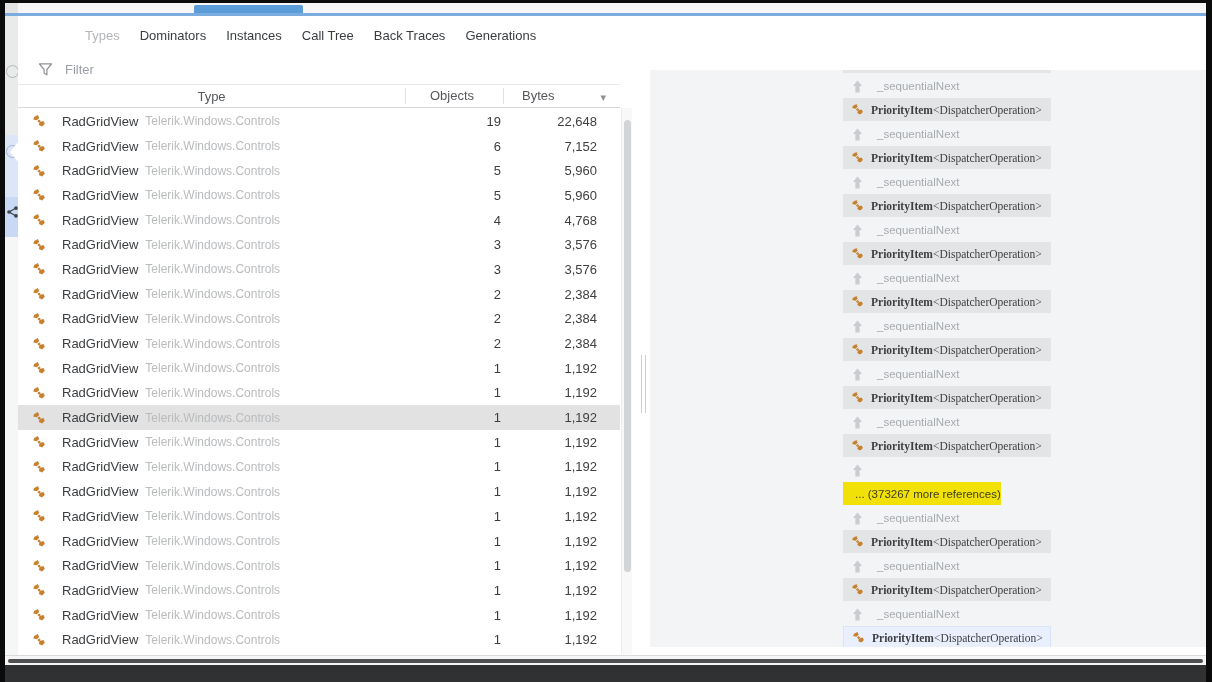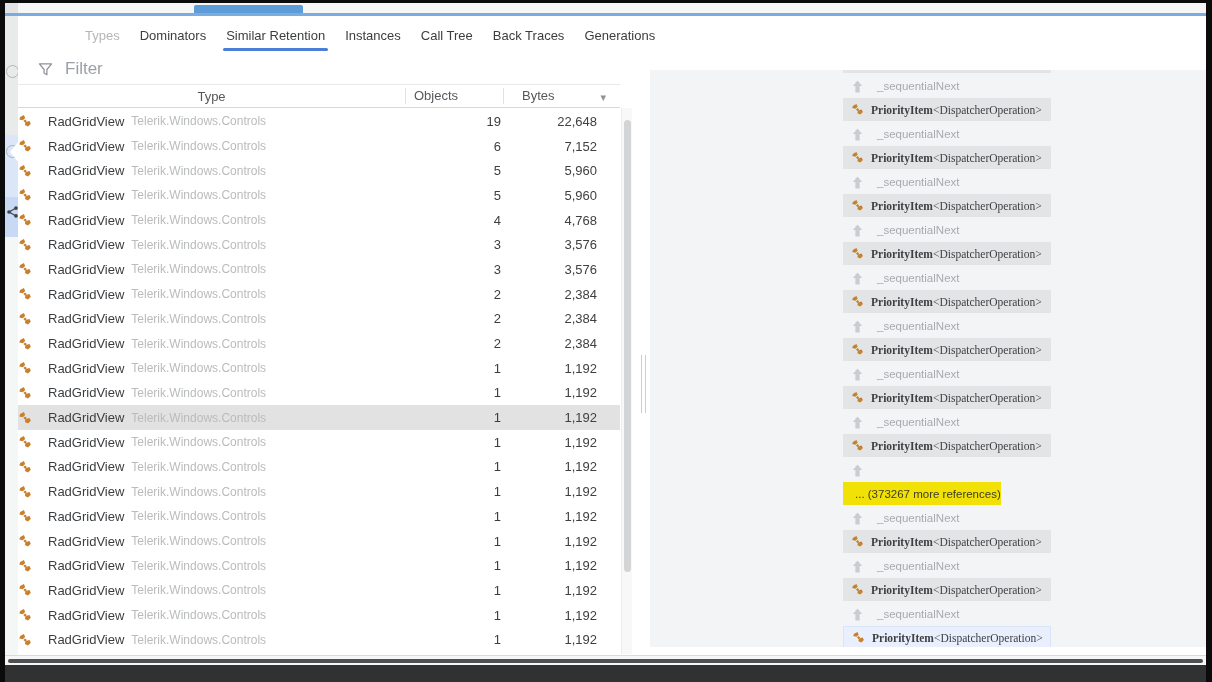--- a/index.html
+++ b/index.html
@@ -38,33 +38,33 @@
 
   
   .tabs-row{position:absolute;left:13px;top:0;height:38px;right:0;display:flex;align-items:flex-start;gap:20px;padding-left:31px;background:#fff;margin-left:36px;}
   .tab{position:relative;font-size:13px;color:#3a3d40;height:38px;display:flex;align-items:center;cursor:default;white-space:nowrap;}
   .tab.state-disabled .tab-label{color:#b3b6b9;}
   .tab.state-active::after{content:"";position:absolute;left:-3px;right:-3px;bottom:3px;height:3px;background:var(--accent-blue,#4a7ed8);border-radius:2px;}
 
   
   .filter-row{position:absolute;left:13px;top:40px;height:26px;right:600px;display:flex;align-items:center;padding-left:20px;}
   .funnel{width:15px;height:15px;color:#8d9297;flex:0 0 auto;}
-  .filter-text{margin-left:12px;font-size:17px;color:#9aa0a6;}
+  .filter-text{margin-left:12px;font-size:13px;color:#9aa0a6;}
 
   
   .tbl-header{position:absolute;left:13px;top:68px;width:602px;height:24px;display:flex;align-items:center;
     border-top:1px solid #e9e9e9;border-bottom:1px solid #d8d8d8;font-size:13px;color:#55585b;background:#fff;}
   .th-type{flex:1;text-align:center;}
-  .th-objects{width:98px;border-left:1px solid #e2e2e2;padding-left:8px;height:16px;line-height:16px;}
+  .th-objects{width:98px;border-left:1px solid #e2e2e2;padding-left:24px;height:16px;line-height:16px;}
   .th-bytes{width:117px;border-left:1px solid #e2e2e2;padding-left:18px;height:16px;line-height:16px;position:relative;}
   .th-caret{position:absolute;right:14px;top:1px;font-size:11px;color:#8d9297;}
 
   
   .tbl-body{position:absolute;left:13px;top:93px;width:602px;}
-  .trow{display:flex;align-items:center;height:24.7px;background:#fff;}
+  .trow{display:flex;align-items:center;height:24.7px;padding-left:14px;background:#fff;}
   .trow.selected{background:var(--row-selected,#e2e2e2);}
   .row-icon{width:14px;height:14px;flex:0 0 auto;}
   .cell-type{margin-left:16px;font-size:13px;color:#3b3e41;white-space:nowrap;}
   .cell-ns{margin-left:7px;font-size:12px;color:#b9bbbd;white-space:nowrap;}
   .row-spacer{flex:1;}
   .cell-objects{width:98px;text-align:right;padding-right:2px;font-size:13px;color:#3b3e41;}
   .cell-bytes{width:117px;text-align:right;padding-right:23px;font-size:13px;color:#404040;}
 
   
   .v-scroll{position:absolute;left:616px;top:92px;width:11px;height:546px;background:#f8f8f9;border-left:1px solid #ededed;}
@@ -124,23 +124,20 @@
       </svg>
     </div>
 
     <div class="tabs-row">
         <div class="tab state-disabled">
           <span class="tab-label">Types</span>
         </div>
         <div class="tab state-normal">
           <span class="tab-label">Dominators</span>
         </div>
-        <div class="tab state-active">
-          <span class="tab-label">Similar Retention</span>
-        </div>
         <div class="tab state-normal">
           <span class="tab-label">Instances</span>
         </div>
         <div class="tab state-normal">
           <span class="tab-label">Call Tree</span>
         </div>
         <div class="tab state-normal">
           <span class="tab-label">Back Traces</span>
         </div>
         <div class="tab state-normal">

